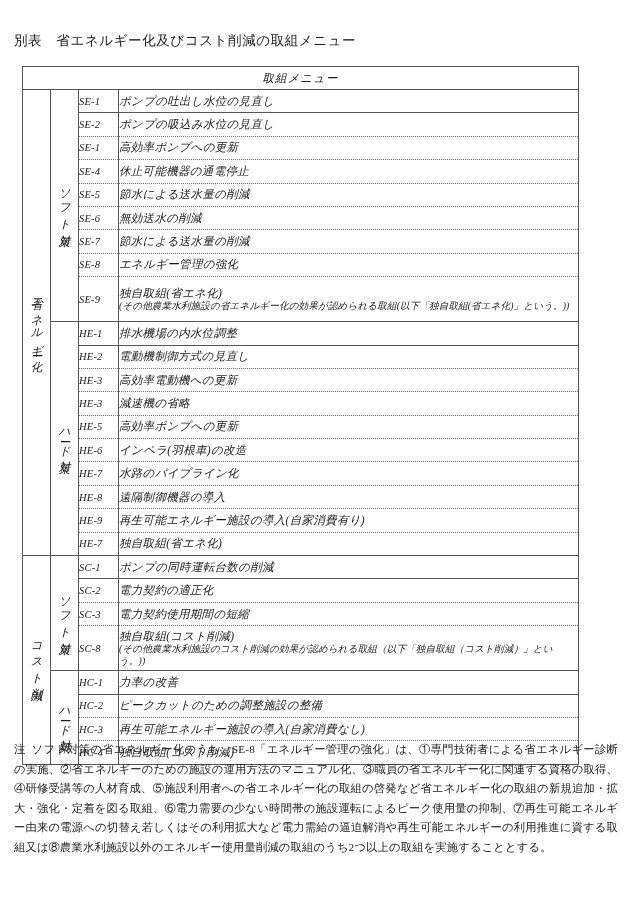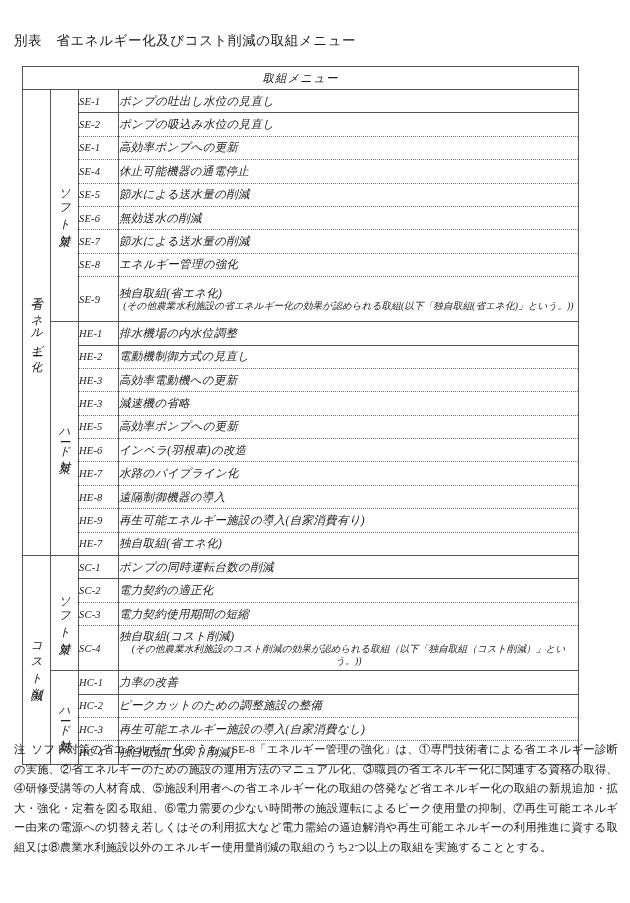--- a/index.html
+++ b/index.html
@@ -118,21 +118,20 @@
     display: block;
     font-size: 11.5px;
     letter-spacing: 0.3px;
     line-height: 1.25;
   }
   .item-note {
     display: block;
     font-size: 9.6px;
     letter-spacing: 0.1px;
     line-height: 1.28;
-    text-align: center;
   }
 
   
   .footnote {
     position: absolute;
     left: 14px;
     top: 740px;
     width: 604px;
     font-size: 11.3px;
     line-height: 19.6px;
@@ -254,21 +253,21 @@
         </tr>
         <tr class="dotted">
           <td class="code-cell">SC-2</td>
           <td class="item-cell">電力契約の適正化</td>
         </tr>
         <tr class="dotted">
           <td class="code-cell">SC-3</td>
           <td class="item-cell">電力契約使用期間の短縮</td>
         </tr>
         <tr class="tall dotted solid-bottom">
-          <td class="code-cell">SC-4</td>
+          <td class="code-cell">SC-8</td>
           <td class="item-cell">
             <span class="item-main">独自取組(コスト削減)</span>
             <span class="item-note">(その他農業水利施設のコスト削減の効果が認められる取組（以下「独自取組（コスト削減）」という。))</span>
           </td>
         </tr>
         <tr class="solid-top">
           <td class="vcell" rowspan="4"><span class="vtext">ハード対策</span></td>
           <td class="code-cell">HC-1</td>
           <td class="item-cell">力率の改善</td>
         </tr>

